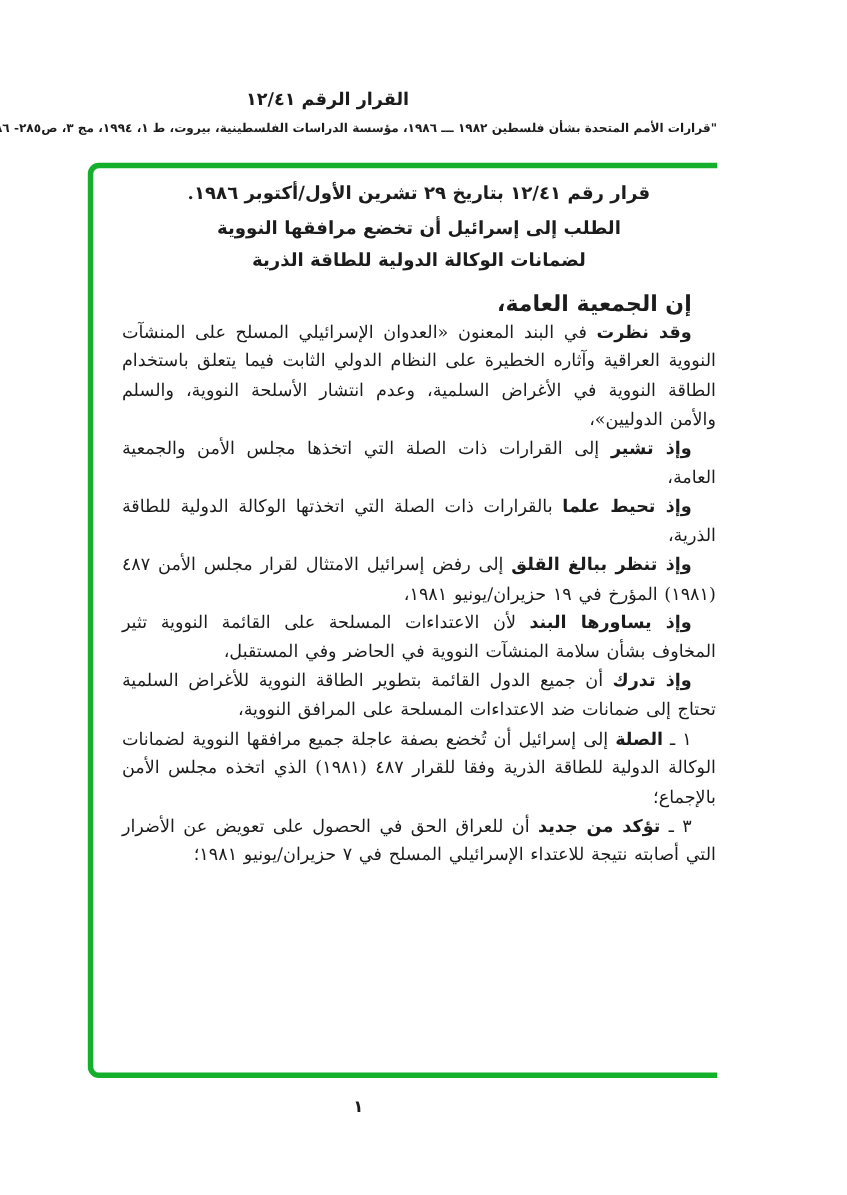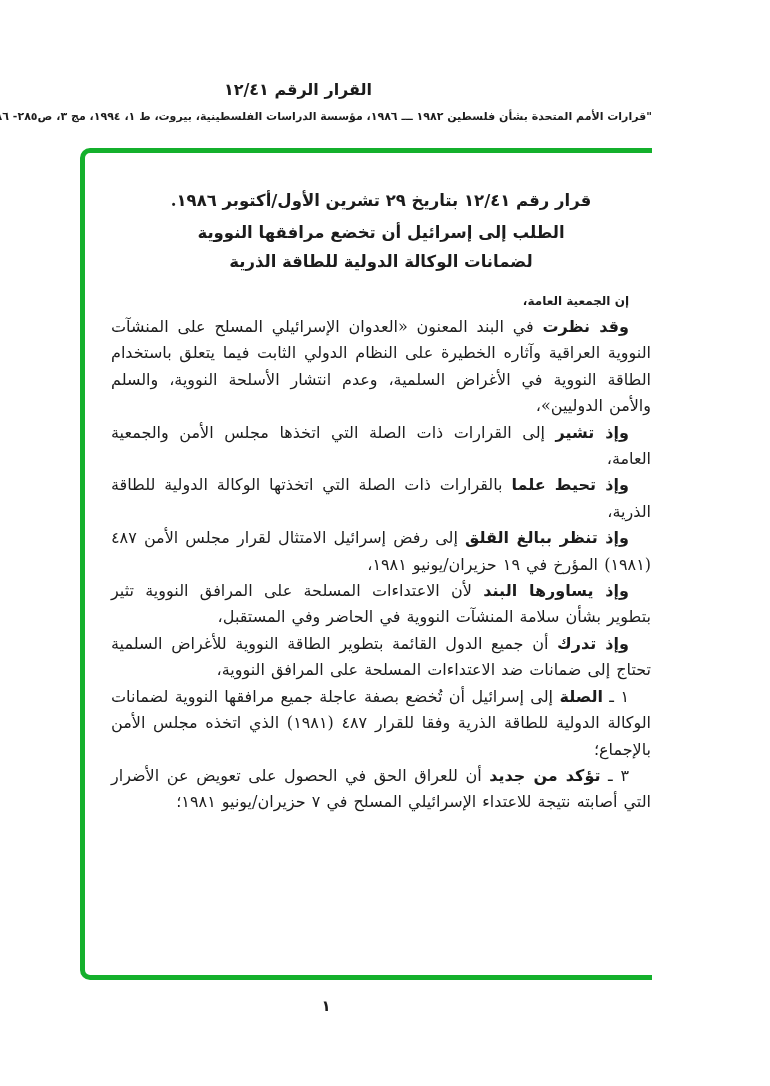--- a/index.html
+++ b/index.html
@@ -35,36 +35,36 @@
     white-space: nowrap;
     direction: rtl;
   }
   .frame {
     position: absolute;
     left: 80px; top: 148px;
     width: 602px; height: 832px;
     box-sizing: border-box;
     border: 5px solid #14b02c;
     border-radius: 10px;
-    padding: 33px 26px 10px 26px;
+    padding: 8px 26px 10px 26px;
     overflow: hidden;
     direction: rtl;
   }
   .doc-title {
     text-align: center;
     font-weight: bold;
     font-size: 16.5px;
     line-height: 29px;
     direction: rtl;
   }
   .doc-title.first { margin-bottom: 3px; }
   .opener {
     margin: 12px 0 0 0;
     font-weight: bold;
-    font-size: 12px;
+    font-size: 20px;
     line-height: 26px;
     text-indent: 22px;
     direction: rtl;
   }
   .para {
     margin: 0;
     font-size: 16px;
     line-height: 26.4px;
     text-align: justify;
     text-indent: 22px;
@@ -94,21 +94,21 @@
     <div class="doc-title">الطلب إلى إسرائيل أن تخضع مرافقها النووية</div>
     <div class="doc-title">لضمانات الوكالة الدولية للطاقة الذرية</div>
 
     <p class="opener">إن الجمعية العامة،</p>
 
     <div id="paras">
         <p class="para"><b>وقد نظرت</b><span> في البند المعنون «العدوان الإسرائيلي المسلح على المنشآت النووية العراقية وآثاره الخطيرة على النظام الدولي الثابت فيما يتعلق باستخدام الطاقة النووية في الأغراض السلمية، وعدم انتشار الأسلحة النووية، والسلم والأمن الدوليين»،</span></p>
         <p class="para"><b>وإذ تشير</b><span> إلى القرارات ذات الصلة التي اتخذها مجلس الأمن والجمعية العامة،</span></p>
         <p class="para"><b>وإذ تحيط علما</b><span> بالقرارات ذات الصلة التي اتخذتها الوكالة الدولية للطاقة الذرية،</span></p>
         <p class="para"><b>وإذ تنظر ببالغ القلق</b><span> إلى رفض إسرائيل الامتثال لقرار مجلس الأمن ٤٨٧ (١٩٨١) المؤرخ في ١٩ حزيران/يونيو ١٩٨١،</span></p>
-        <p class="para"><b>وإذ يساورها البند</b><span> لأن الاعتداءات المسلحة على المرافق النووية تثير بتطوير بشأن سلامة المنشآت النووية في الحاضر وفي المستقبل،</span></p>
+        <p class="para"><b>وإذ يساورها البند</b><span> لأن الاعتداءات المسلحة على القائمة النووية تثير المخاوف بشأن سلامة المنشآت النووية في الحاضر وفي المستقبل،</span></p>
         <p class="para"><b>وإذ تدرك</b><span> أن جميع الدول القائمة بتطوير الطاقة النووية للأغراض السلمية تحتاج إلى ضمانات ضد الاعتداءات المسلحة على المرافق النووية،</span></p>
         <p class="para"><span>١ ـ </span><b>الصلة</b><span> إلى إسرائيل أن تُخضع بصفة عاجلة جميع مرافقها النووية لضمانات الوكالة الدولية للطاقة الذرية وفقا للقرار ٤٨٧ (١٩٨١) الذي اتخذه مجلس الأمن بالإجماع؛</span></p>
         <p class="para"><span>٣ ـ </span><b>تؤكد من جديد</b><span> أن للعراق الحق في الحصول على تعويض عن الأضرار التي أصابته نتيجة للاعتداء الإسرائيلي المسلح في ٧ حزيران/يونيو ١٩٨١؛</span></p>
       </div>
   </div>
 
   <div class="pagenum">١</div>
 
 </div>
 

